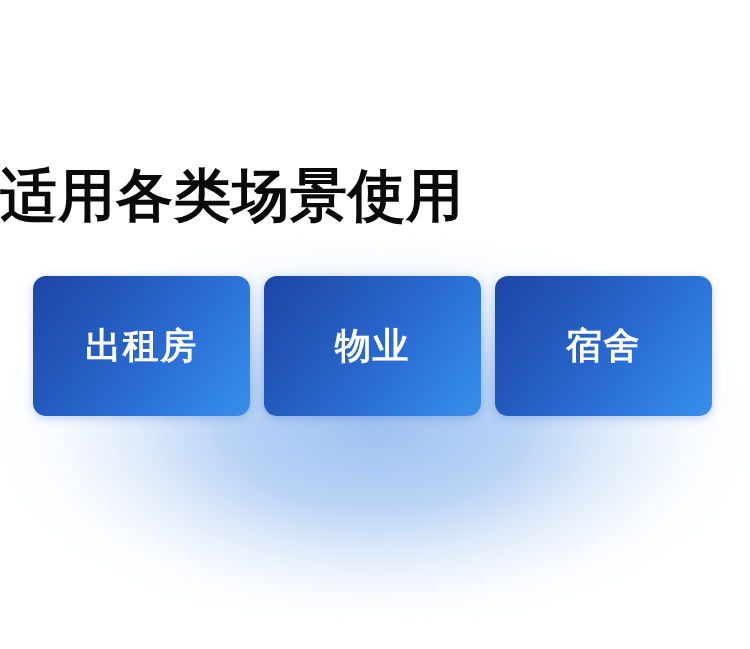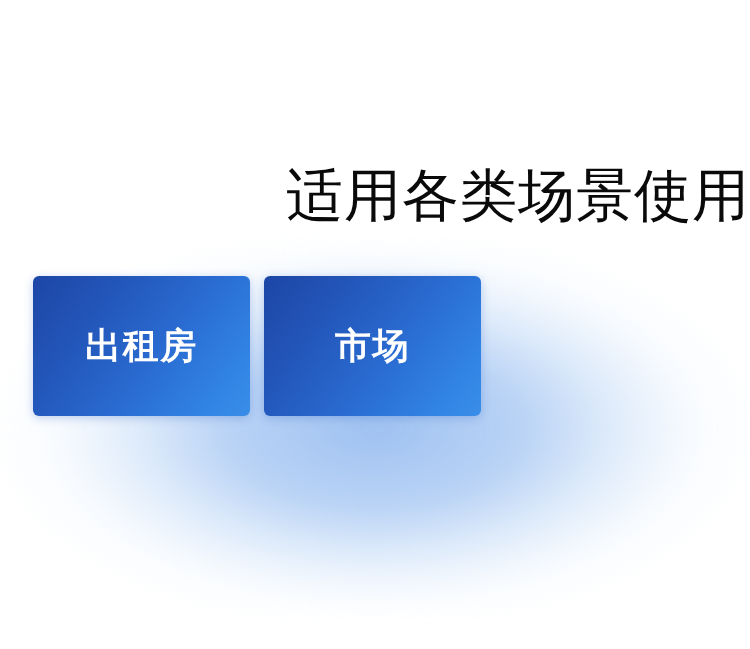--- a/index.html
+++ b/index.html
@@ -21,24 +21,24 @@
     height: 649px;
     background: #ffffff;
   }
 
   
   .section-title {
     position: absolute;
     top: 122px;
     left: 0;
     width: 750px;
-    text-align: right;
+    text-align: left;
     font-size: 57px;
     line-height: 70px;
-    font-weight: 400;
+    font-weight: 700;
     color: #0a0a0a;
     letter-spacing: 1px;
     white-space: nowrap;
   }
 
   
   .cards-wrap {
     position: absolute;
     left: 33px;
     top: 276px;
@@ -72,21 +72,21 @@
     height: 301px;
     display: grid;
     grid-template-columns: repeat(3, 217px);
     grid-template-rows: repeat(2, 140px);
     column-gap: 14px;
     row-gap: 21px;
   }
 
   .scene-card {
     position: relative;
-    border-radius: 6px;
+    border-radius: 13px;
     background: linear-gradient(127deg, #1c46a6 0%, #2356b9 28%, #2a6cd2 58%, #3184e4 85%, #3a8ee9 100%);
     display: flex;
     align-items: center;
     justify-content: center;
     box-shadow: 0 2px 10px rgba(40,95,190,0.28);
     overflow: hidden;
   }
 
   .scene-card-label {
     font-size: 36px;
@@ -110,23 +110,26 @@
 
     <div class="cards-glow"></div>
 
     <div class="card-grid">
 
       <div class="scene-card">
         <span class="scene-card-label">出租房</span>
       </div>
 
 
+      <div class="scene-card">
+        <span class="scene-card-label">物业</span>
+      </div>
+
+      <div class="scene-card">
+        <span class="scene-card-label">宿舍</span>
+      </div>
 
 
-
-      <div class="scene-card">
-        <span class="scene-card-label">市场</span>
-      </div>
 
     </div>
   </div>
 
 </div>
 
 </body></html>

